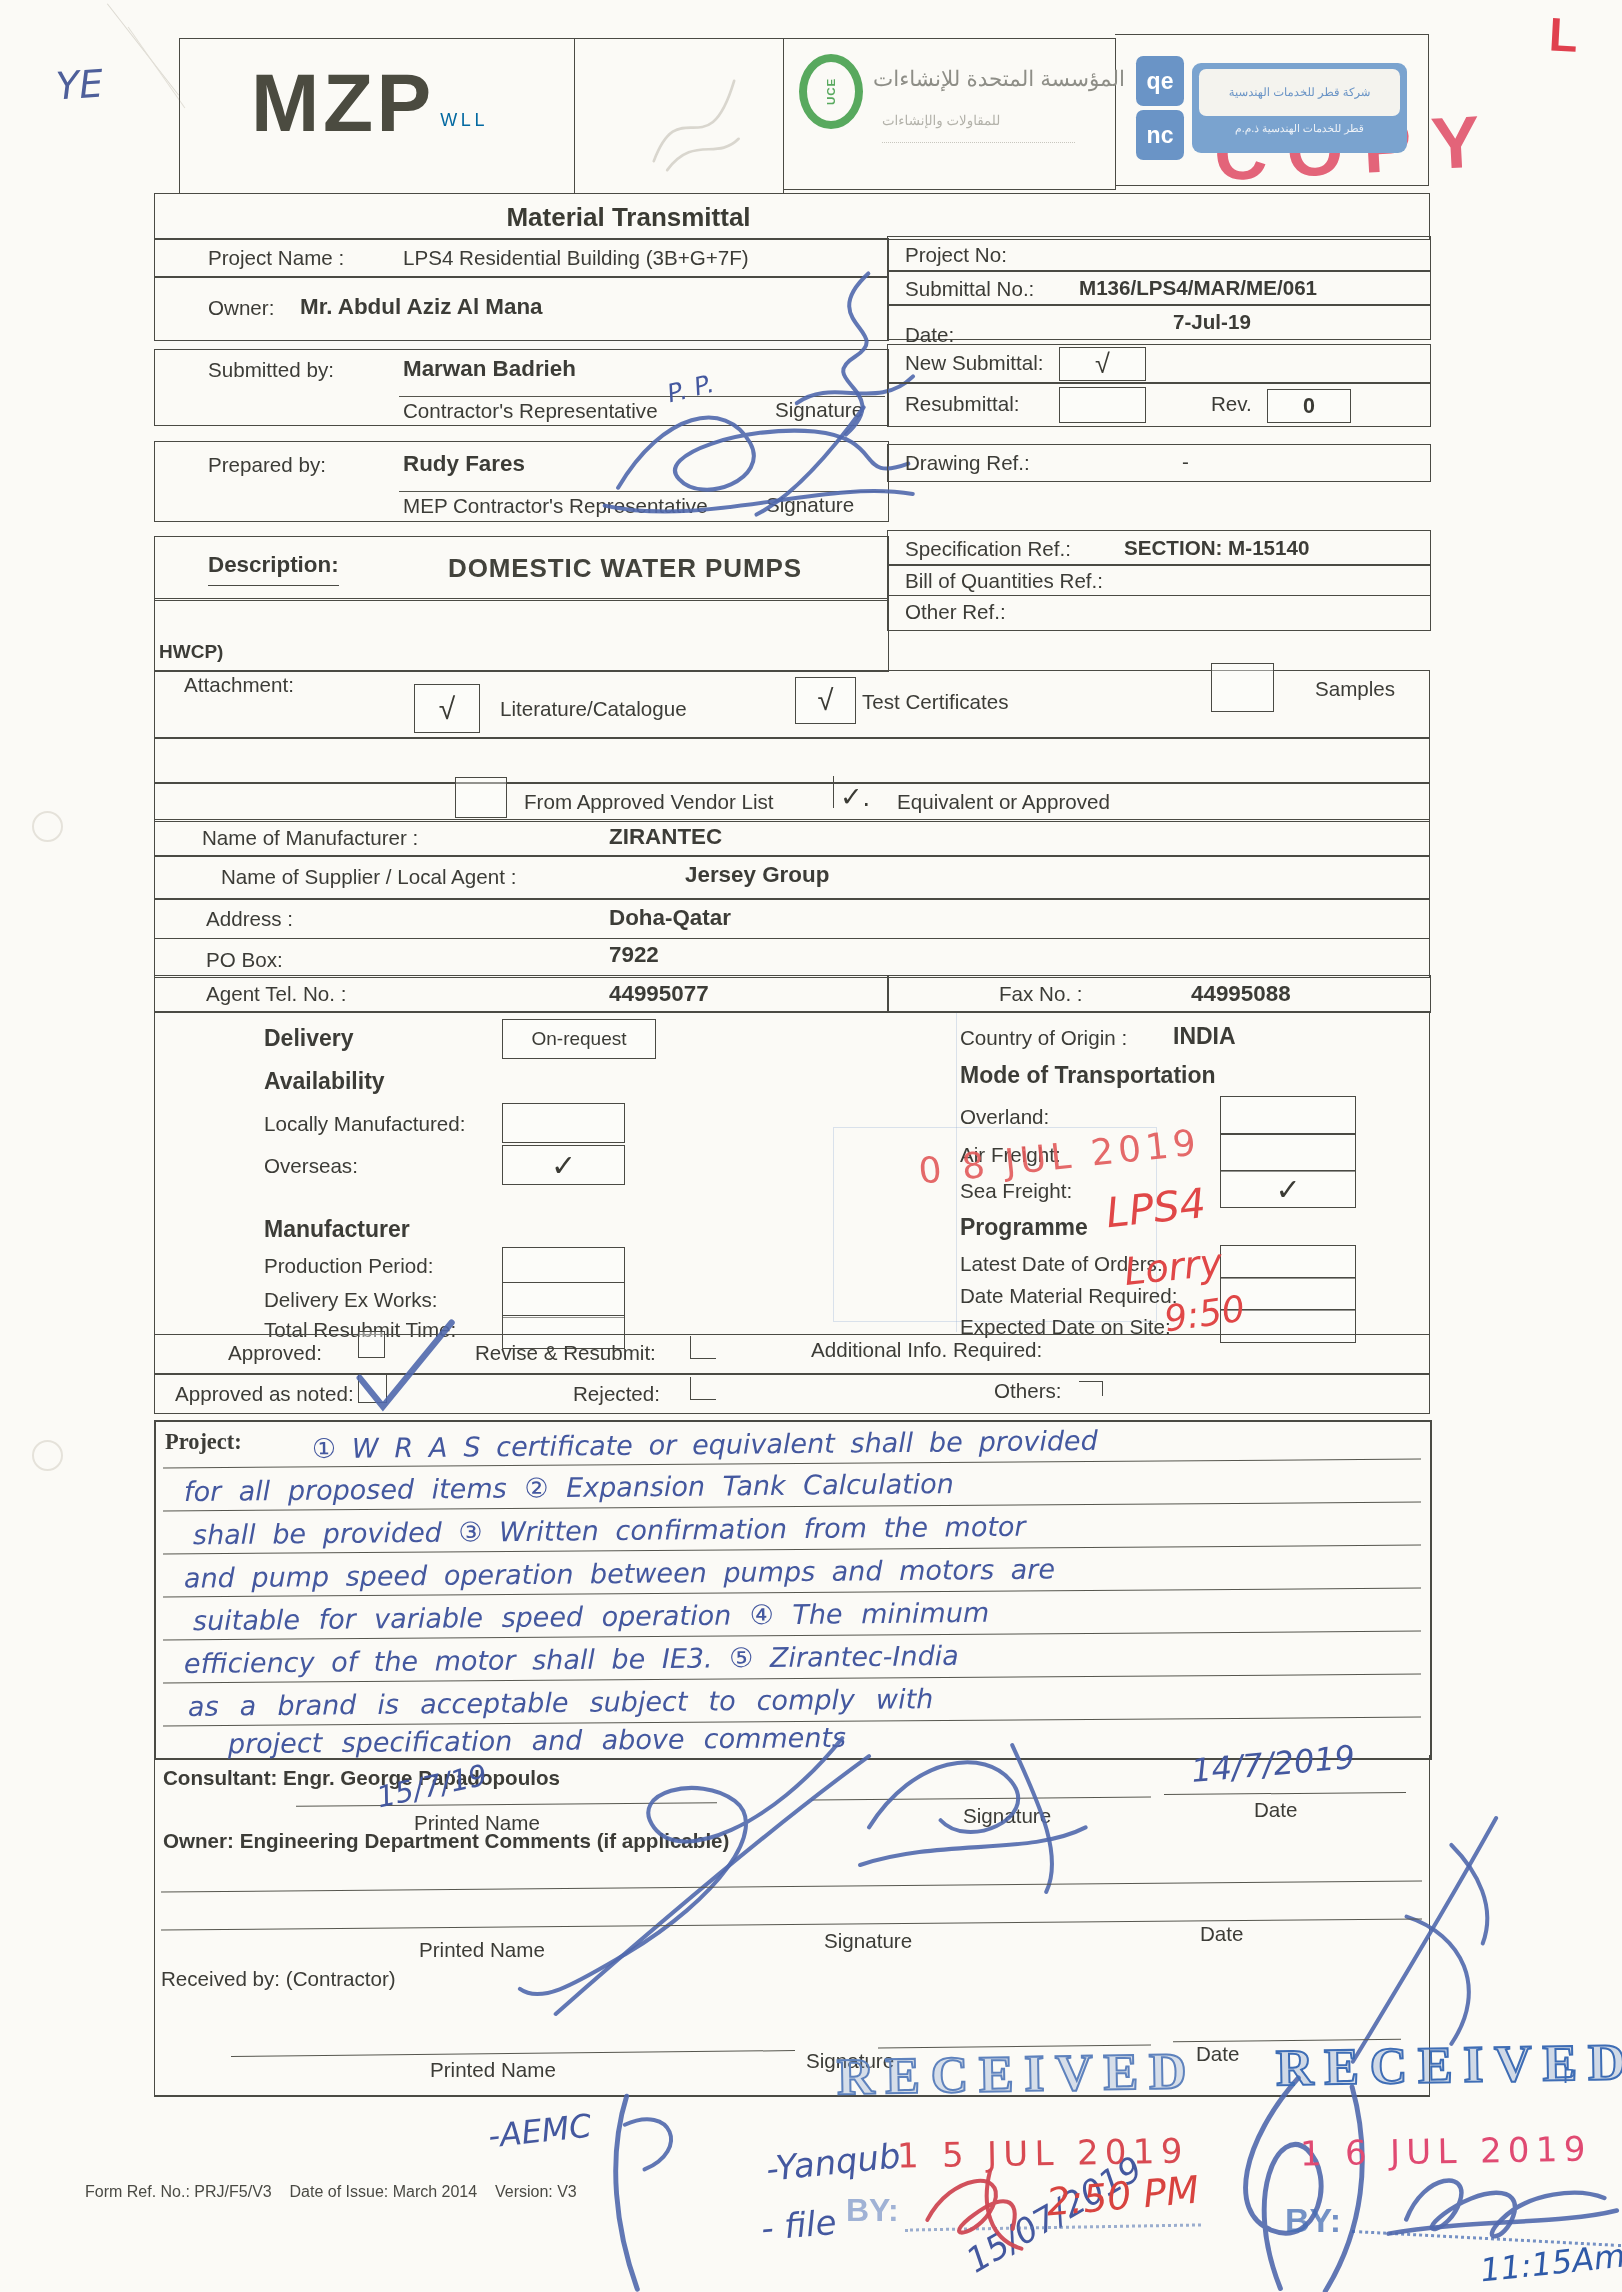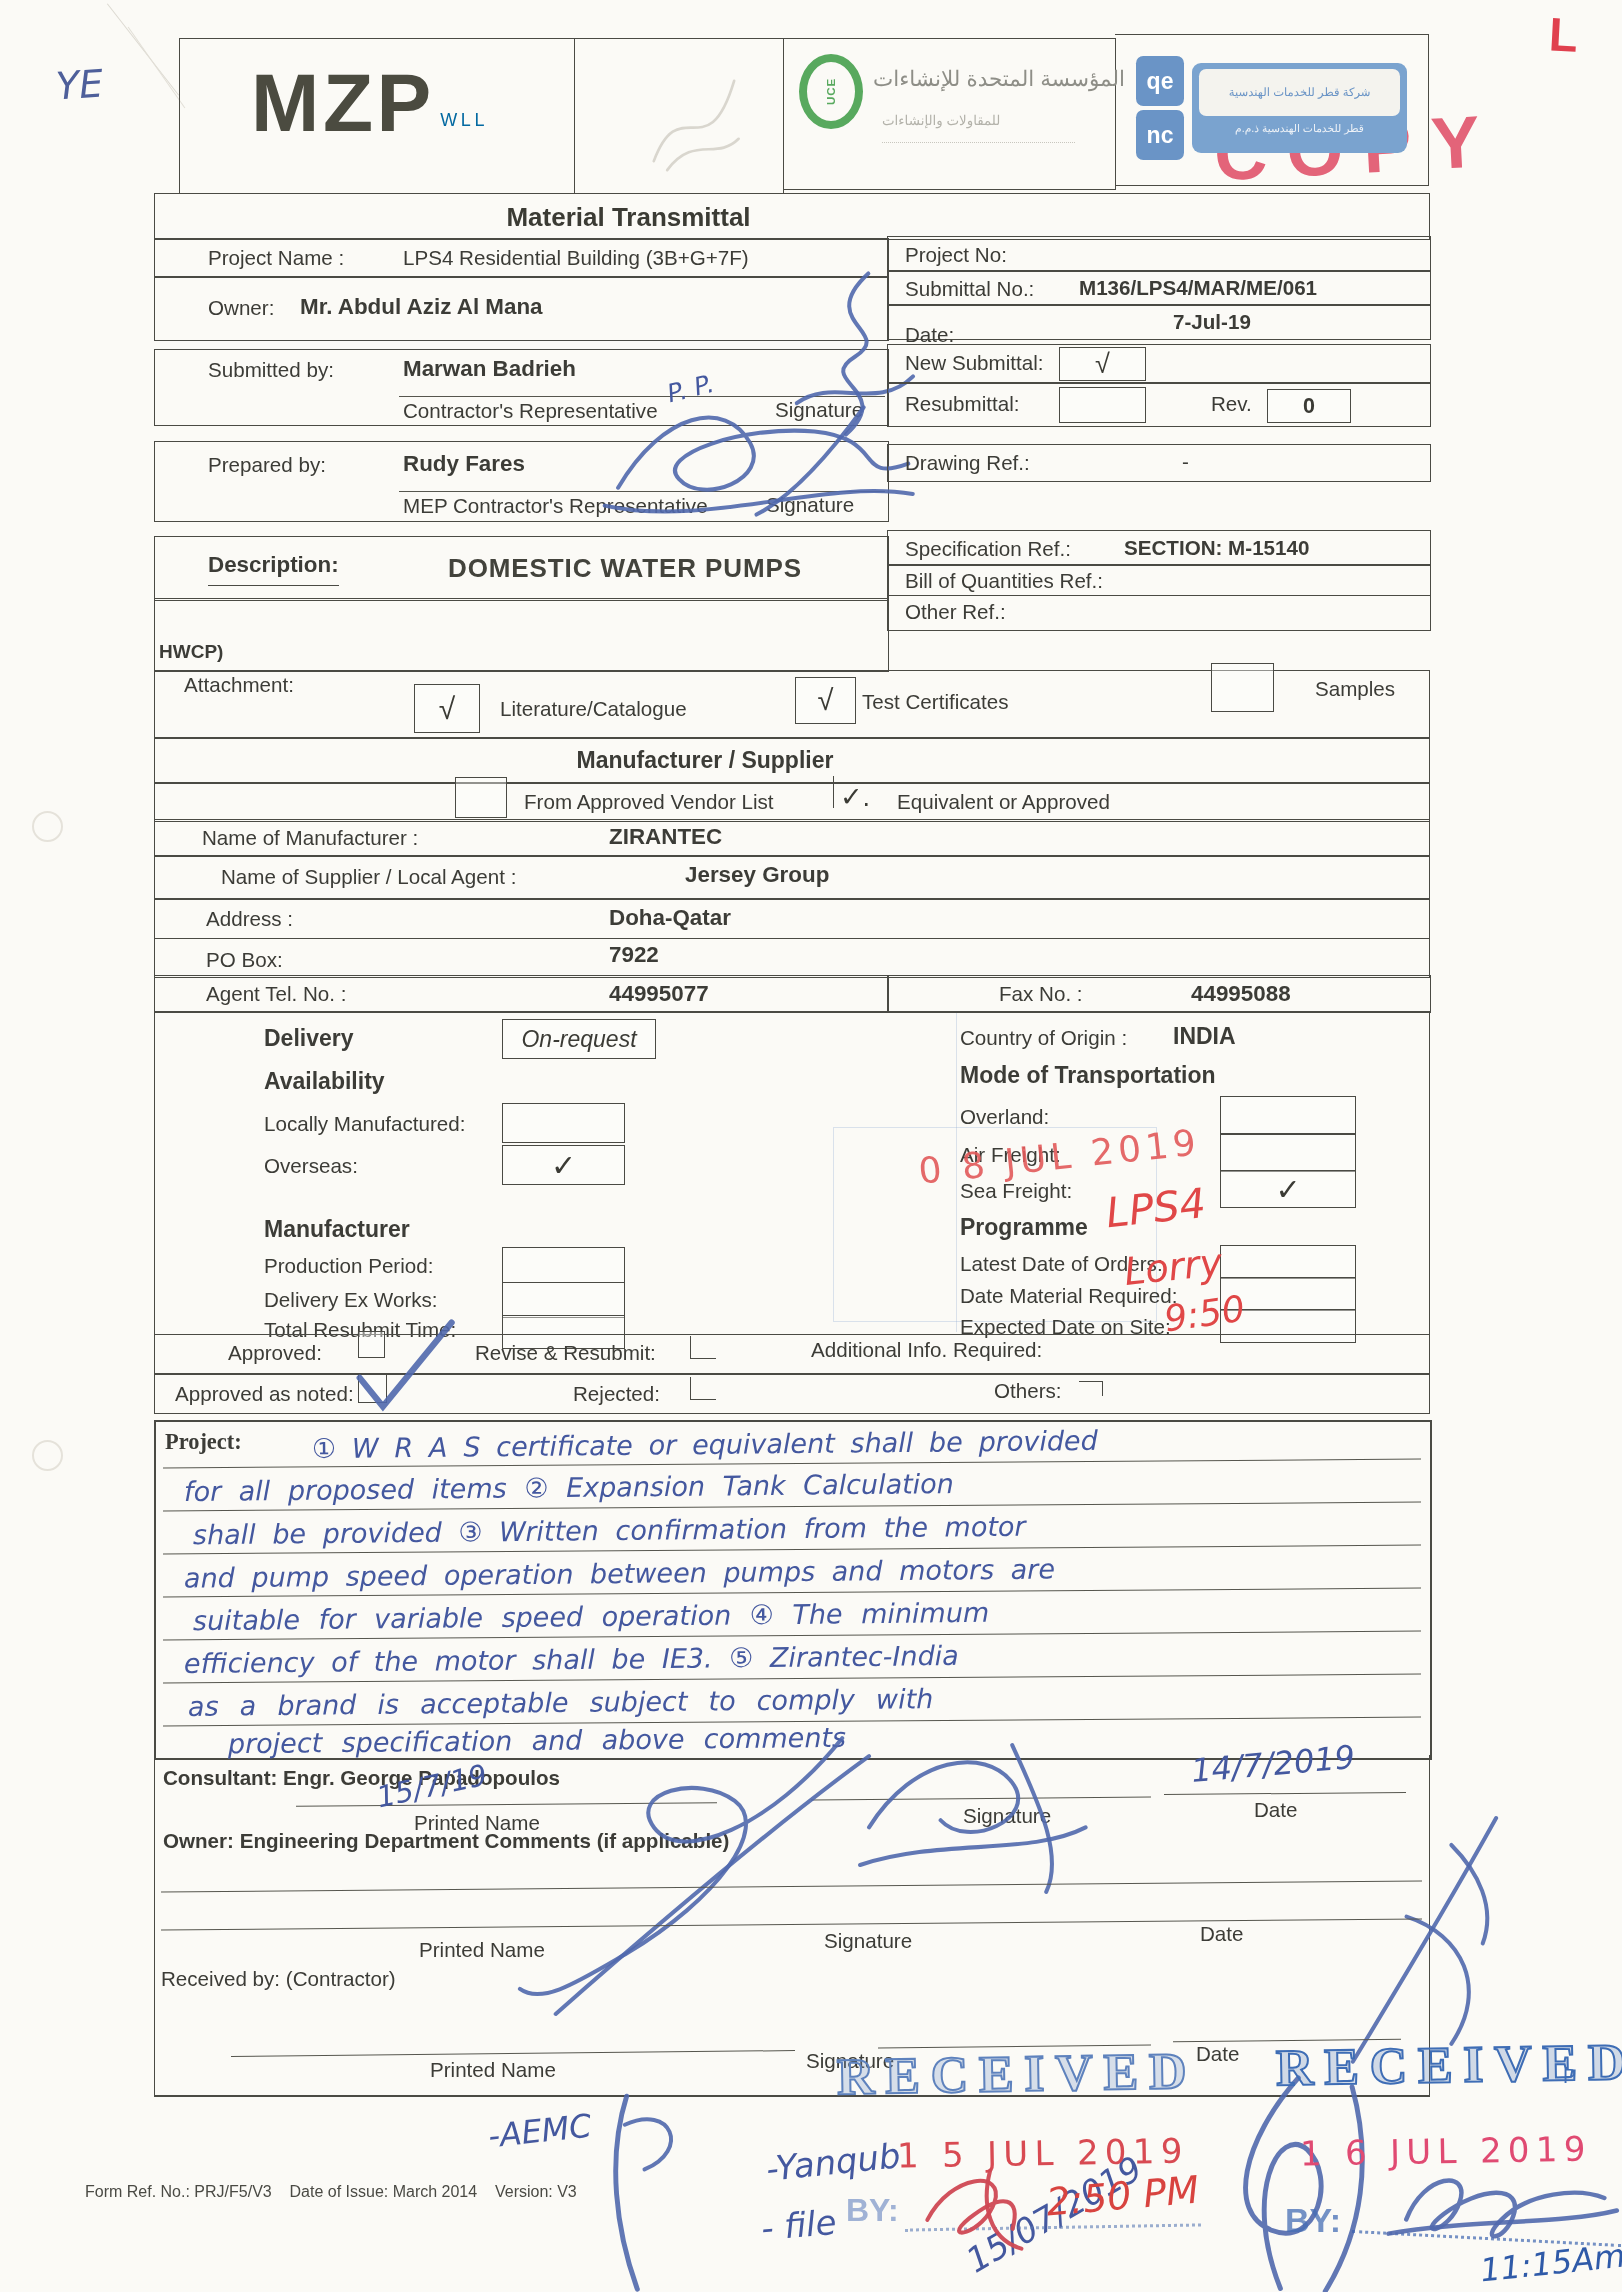--- a/index.html
+++ b/index.html
@@ -145,21 +145,20 @@
   </div>
   <div class="abs lbl" style="left:500px;top:697px;">Literature/Catalogue</div>
   <div class="cb" style="left:795px;top:677px;width:59px;height:45px;font-size:29px;">
     <span>√</span>
   </div>
   <div class="abs lbl" style="left:862px;top:690px;">Test Certificates</div>
   <div class="cb" style="left:1211px;top:663px;width:61px;height:47px;"></div>
   <div class="abs lbl" style="left:1315px;top:677px;">Samples</div>
 
   <div class="box" style="left:154px;top:737px;width:1274px;height:45px;"></div>
-  <div class="abs b" style="left:154px;top:747px;width:1102px;text-align:center;font-size:23px;">Manufacturer / Supplier</div>
   <div class="box" style="left:154px;top:782px;width:1274px;height:38px;"></div>
   <div class="cb" style="left:455px;top:777px;width:50px;height:39px;"></div>
   <div class="abs lbl" style="left:524px;top:790px;">From Approved Vendor List</div>
   <div class="abs" style="left:840px;top:781px;font-size:27px;color:#3b3b35;">✓.</div>
   <div class="abs" style="left:833px;top:776px;width:0;height:32px;border-left:1.8px solid #4a4a44;"></div>
   <div class="abs lbl" style="left:897px;top:790px;">Equivalent or Approved</div>
 
   <div class="box" style="left:154px;top:819px;width:1274px;height:36px;"></div>
   <div class="abs lbl" style="left:202px;top:826px;">Name of Manufacturer  :</div>
   <div class="abs lbl b" style="left:609px;top:824px;font-size:22.4px;">ZIRANTEC</div>
@@ -178,21 +177,21 @@
   <div class="box" style="left:887px;top:975px;width:542px;height:36px;"></div>
   <div class="abs lbl" style="left:999px;top:982px;">Fax No. :</div>
   <div class="abs lbl b" style="left:1191px;top:981px;font-size:22.4px;">44995088</div>
 
   <div class="box" style="left:154px;top:1011px;width:1274px;height:322px;"></div>
   <div class="abs" style="left:956px;top:1013px;width:0.9px;height:319px;background:rgba(120,150,200,.25);"></div>
   <div class="abs" style="left:833px;top:1127px;width:322px;height:193px;border:0.9px solid rgba(140,170,210,.3);"></div>
 
   <div class="abs lbl b" style="left:264px;top:1025px;font-size:23px;">Delivery</div>
   <div class="cb" style="left:502px;top:1019px;width:152px;height:38px;">
-    <span style="font-size:23px;font-style:italic;">On-request</span>
+    <span style="font-size:19px;">On-request</span>
   </div>
   <div class="abs lbl b" style="left:264px;top:1068px;font-size:23px;">Availability</div>
   <div class="abs lbl" style="left:264px;top:1112px;">Locally Manufactured:</div>
   <div class="cb" style="left:502px;top:1103px;width:121px;height:38px;"></div>
   <div class="abs lbl" style="left:264px;top:1154px;">Overseas:</div>
   <div class="cb" style="left:502px;top:1145px;width:121px;height:38px;">
     <span style="font-size:30px;">✓</span>
   </div>
   <div class="abs lbl b" style="left:264px;top:1216px;font-size:23px;">Manufacturer</div>
   <div class="abs lbl" style="left:264px;top:1254px;">Production Period:</div>

